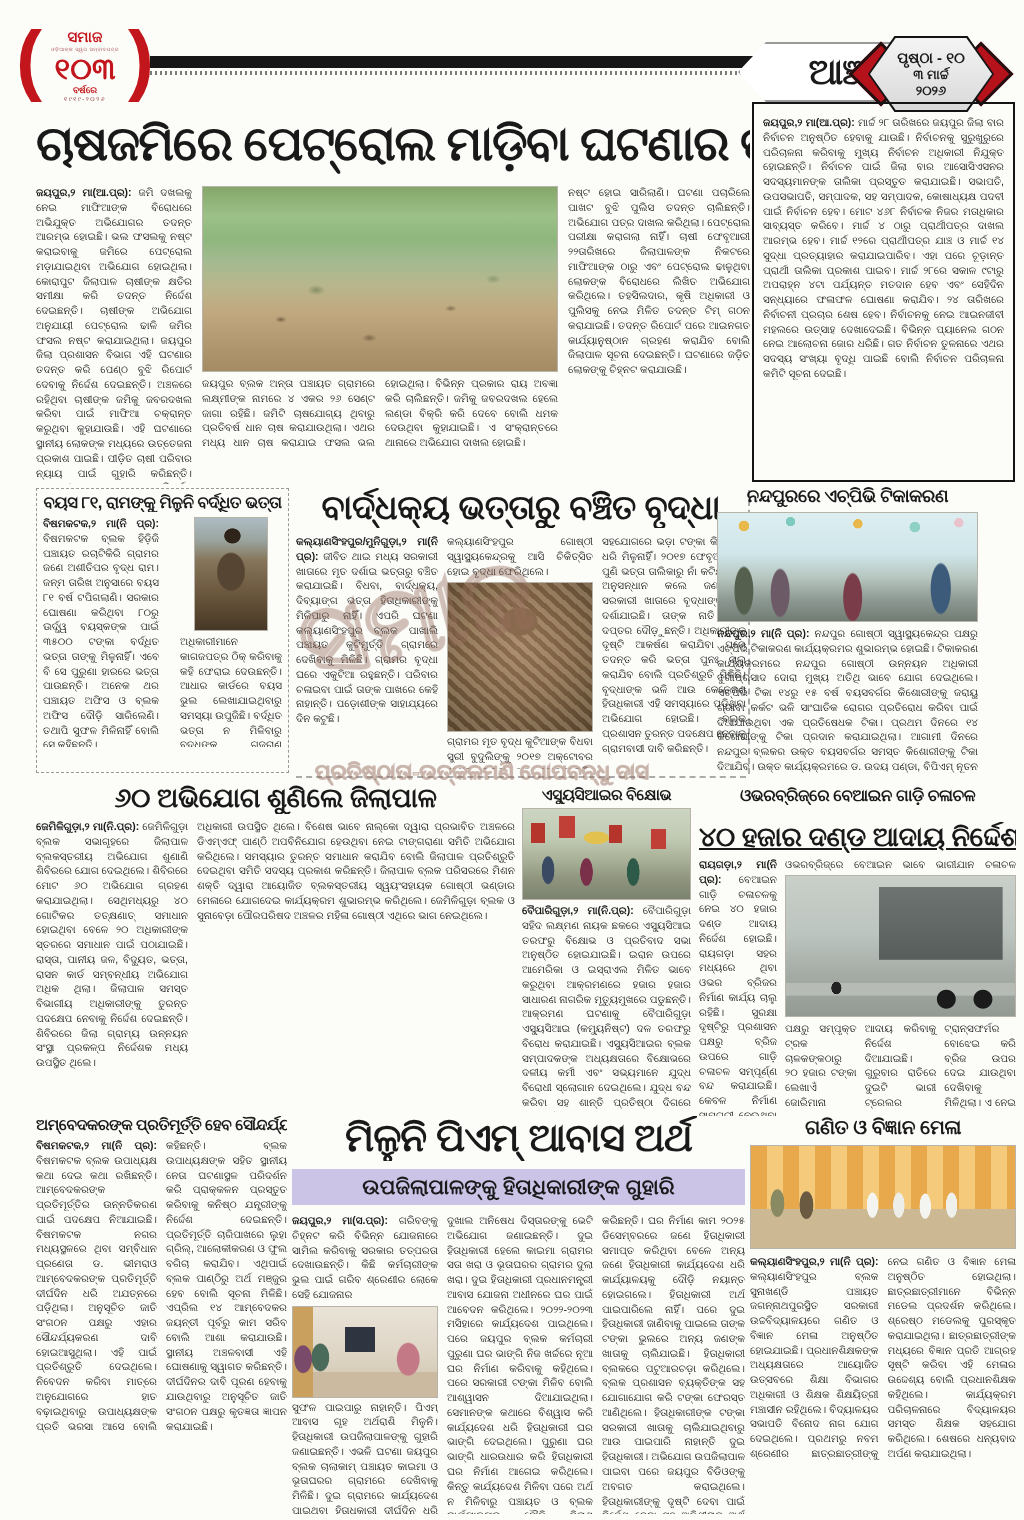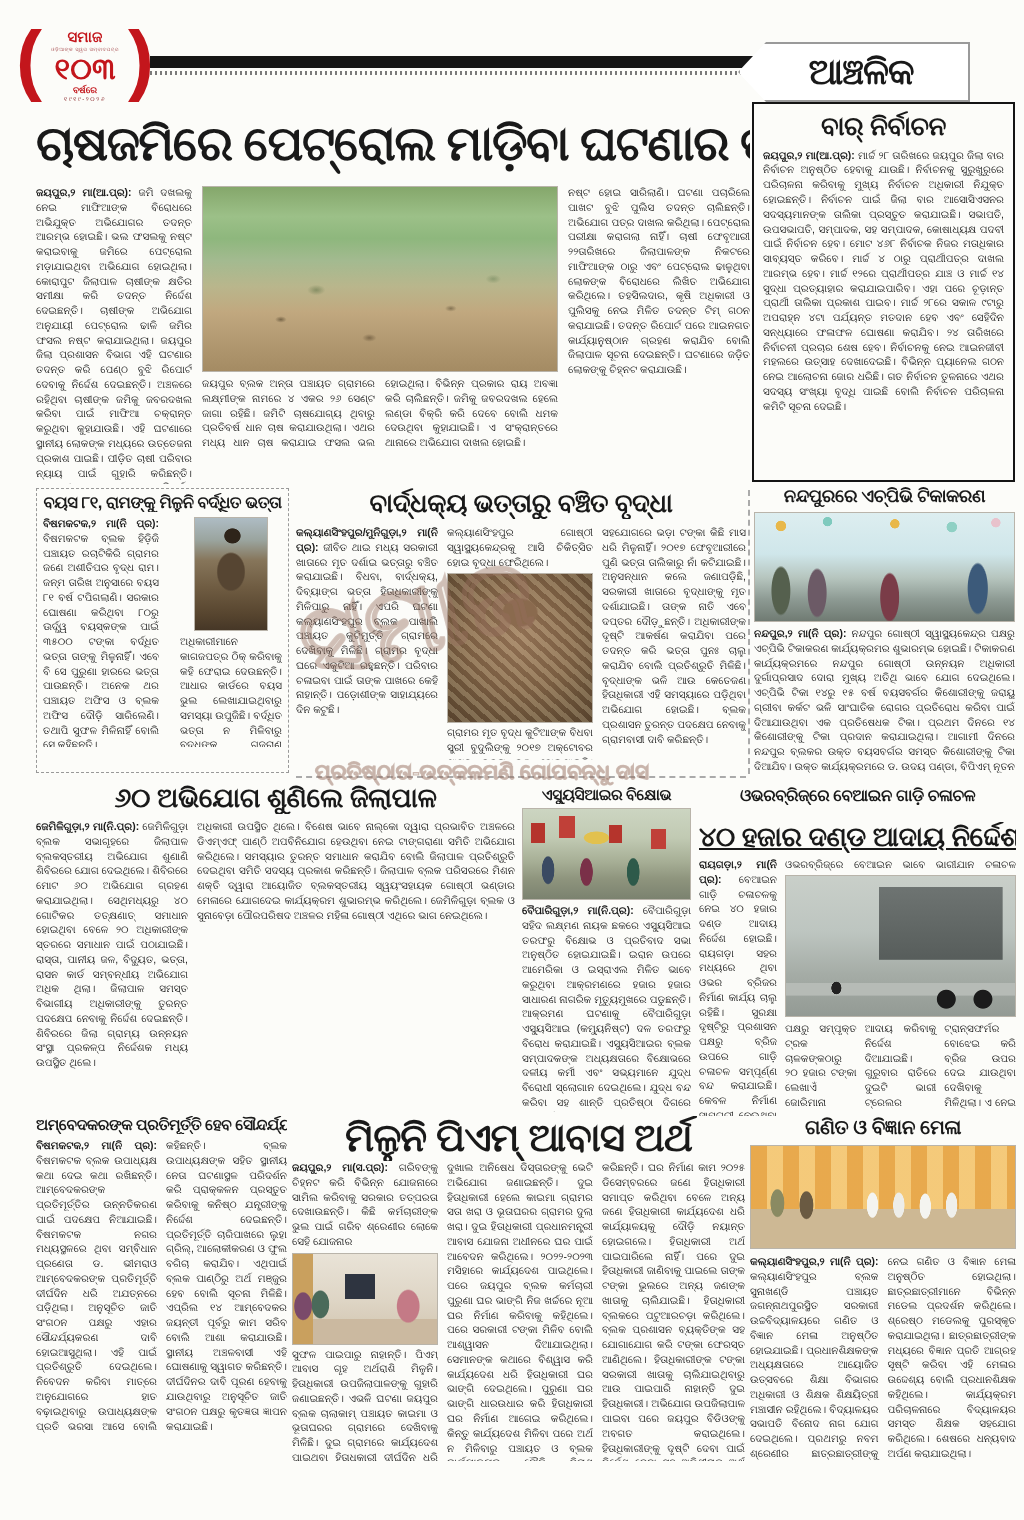--- a/index.html
+++ b/index.html
@@ -126,30 +126,30 @@
   .a-main .under{column-count:2;column-gap:10px;height:102px;}
 
   .a-ram{left:36px;top:488px;width:253px;height:285px;border:1.5px dashed #999;padding:3px 6px;}
   .a-ram .h{font-size:16.5px;margin:1px 0 5px;}
   .a-ram .cols{display:flex;gap:21px;height:230px;overflow:hidden;}
   .a-ram .ca{width:116px;}
   .a-ram .cb{flex:1;}
   .a-ram .ph-oldman{width:74px;height:114px;margin:0 auto 4px;display:block;}
 
   .a-widow{left:296px;top:488px;width:450px;height:285px;}
-  .a-widow .h{font-size:26px;margin:0 0 7px;}
+  .a-widow .h{font-size:34px;margin:0 0 7px;}
   .a-widow .cols{display:flex;gap:9px;height:234px;overflow:hidden;}
   .a-widow .w1{width:142px;}
   .a-widow .w2{width:146px;}
   .a-widow .w3{flex:1;}
   .a-widow .ph-oldwoman{width:100%;height:150px;margin:3px 0;}
   .mid-dash-h{left:296px;top:776px;width:450px;height:0;border-top:2px dashed #aaa;}
   .mid-dash-v{left:748px;top:490px;width:0;height:284px;border-left:2px dashed #aaa;}
 
-  .a-hpv{left:754px;top:486px;width:261px;height:290px;}
+  .a-hpv{left:717px;top:486px;width:261px;height:290px;}
   .a-hpv .h{font-size:18px;margin-bottom:5px;}
   .a-hpv .ph-vax{width:100%;height:110px;margin-bottom:5px;}
   .a-hpv .body-t{height:146px;}
 
   .watermark{left:262px;top:556px;width:440px;height:226px;z-index:6;pointer-events:none;}
   .wm-big{position:absolute;left:36px;top:4px;font-size:102px;font-weight:800;transform:rotate(-14deg);
     color:rgba(150,110,95,.08);-webkit-text-stroke:2px rgba(150,110,95,.38);}
   .wm-line{position:absolute;left:0;bottom:-2px;width:100%;text-align:center;font-size:21px;font-weight:800;
     color:rgba(150,110,95,.10);-webkit-text-stroke:1.2px rgba(150,110,95,.45);white-space:nowrap;}
 
@@ -207,38 +207,47 @@
       <div class="mh-name">ସମାଜ</div>
       <div class="mh-tiny">ଓଡ଼ିଆଙ୍କ ସ୍ୱର ସମ୍ବାଦପତ୍ର</div>
       <div class="mh-num">୧୦୩</div>
       <div class="mh-suffix">ବର୍ଷରେ</div>
       <div class="mh-range">୧୯୧୯-୨୦୨୬</div>
     </div>
   </div>
   <div class="top-rule"></div>
   <div class="top-rule-dots"></div>
   <div class="regional-banner">ଆଞ୍ଚଳିକ</div>
+  <div class="date-badge">
+    <div class="diamond l"></div>
+    <div class="diamond r"></div>
+    <div class="hex-outer"></div>
+    <div class="hex-inner">
+      <div class="badge-page">ପୃଷ୍ଠା - ୧୦</div>
+      <div class="badge-date">୩ ମାର୍ଚ୍ଚ</div>
+      <div class="badge-date">୨୦୨୬</div>
+    </div>
+  </div>
 
   <div class="main-headline hl abs">ଚାଷଜମିରେ ପେଟ୍ରୋଲ ମାଡ଼ିବା ଘଟଣାର ତଦନ୍ତ</div>
 
   <div class="a-main abs">
     <div class="c1 body-t">
       <b class="dl">ଜୟପୁର,୨ ମା(ଆ.ପ୍ର):</b>
       <span>ଜମି ଦଖଲକୁ ନେଇ ମାଫିଆଙ୍କ ବିରୋଧରେ ଅଭିଯୁକ୍ତ ଅଭିଯୋଗର ତଦନ୍ତ ଆରମ୍ଭ ହୋଇଛି। ଭଲ ଫସଲକୁ ନଷ୍ଟ କରାଇବାକୁ ଜମିରେ ପେଟ୍ରୋଲ ମଡ଼ାଯାଇଥିବା ଅଭିଯୋଗ ହୋଇଥିଲା। କୋରାପୁଟ ଜିଲାପାଳ ଚାଷୀଙ୍କ କ୍ଷତିର ସମୀକ୍ଷା କରି ତଦନ୍ତ ନିର୍ଦ୍ଦେଶ ଦେଇଛନ୍ତି। ଚାଷୀଙ୍କ ଅଭିଯୋଗ ଅନୁଯାୟୀ ପେଟ୍ରୋଲ ଢାଳି ଜମିର ଫସଲ ନଷ୍ଟ କରାଯାଇଥିଲା। ଜୟପୁର ଜିଲା ପ୍ରଶାସନ ବିଭାଗ ଏହି ଘଟଣାର ତଦନ୍ତ କରି ପେଣ୍ଠ ବୁଝି ରିପୋର୍ଟ ଦେବାକୁ ନିର୍ଦ୍ଦେଶ ଦେଇଛନ୍ତି। ଅଞ୍ଚଳରେ ରହିଥିବା ଚାଷୀଙ୍କ ଜମିକୁ ଜବରଦଖଲ କରିବା ପାଇଁ ମାଫିଆ ଚକ୍ରାନ୍ତ କରୁଥିବା କୁହାଯାଉଛି। ଏହି ଘଟଣାରେ ସ୍ଥାନୀୟ ଲୋକଙ୍କ ମଧ୍ୟରେ ଉତ୍ତେଜନା ପ୍ରକାଶ ପାଇଛି। ପୀଡ଼ିତ ଚାଷୀ ପରିବାର ନ୍ୟାୟ ପାଇଁ ଗୁହାରି କରିଛନ୍ତି। ଅଧିକାରୀମାନେ ଘଟଣାସ୍ଥଳ ପରିଦର୍ଶନ କରି ନମୁନା ସଂଗ୍ରହ କରିଛନ୍ତି।</span>
     </div>
     <div class="mid">
       <div class="ph ph-farm"></div>
       <div class="under body-t">ଜୟପୁର ବ୍ଲକ ଅନ୍ତା ପଞ୍ଚାୟତ ଗ୍ରାମରେ ଲକ୍ଷ୍ମୀଙ୍କ ନାମରେ ୪ ଏକର ୨୬ ସେଣ୍ଟ ଜାଗା ରହିଛି। ଜମିଟି ଚାଷଯୋଗ୍ୟ ଥିବାରୁ ପ୍ରତିବର୍ଷ ଧାନ ଚାଷ କରାଯାଉଥିଲା। ଏଥର ମଧ୍ୟ ଧାନ ଚାଷ କରାଯାଇ ଫସଲ ଭଲ ହୋଇଥିଲା। ବିଭିନ୍ନ ପ୍ରକାର ରାୟ ଅବଜ୍ଞା କରି ଚାଲିଛନ୍ତି। ଜମିକୁ ଜବରଦଖଲ ହେଲେ ଲଣ୍ଡା ବିକ୍ରି କରି ଦେବେ ବୋଲି ଧମକ ଦେଉଥିବା କୁହାଯାଇଛି। ଏ ସଂକ୍ରାନ୍ତରେ ଥାନାରେ ଅଭିଯୋଗ ଦାଖଲ ହୋଇଛି।</div>
     </div>
     <div class="c3 body-t">ନଷ୍ଟ ହୋଇ ସାରିଲାଣି। ଘଟଣା ପଚାରିଲେ ପାଖଟ ବୁଝି ପୁଲିସ ତଦନ୍ତ ଚାଲିଛନ୍ତି। ଅଭିଯୋଗ ପତ୍ର ଦାଖଲ କରିଥିଲା। ପେଟ୍ରୋଲ ପରୀକ୍ଷା କରାଗଲା ନାହିଁ। ଚାଷୀ ଫେବୃଆରୀ ୨୨ତାରିଖରେ ଜିଲାପାଳଙ୍କ ନିକଟରେ ମାଫିଆଙ୍କ ଠାରୁ ଏବଂ ପେଟ୍ରୋଲ ଢାଳୁଥିବା ଲୋକଙ୍କ ବିରୋଧରେ ଲିଖିତ ଅଭିଯୋଗ କରିଥିଲେ। ତହସିଲଦାର, କୃଷି ଅଧିକାରୀ ଓ ପୁଲିସକୁ ନେଇ ମିଳିତ ତଦନ୍ତ ଟିମ୍ ଗଠନ କରାଯାଇଛି। ତଦନ୍ତ ରିପୋର୍ଟ ପରେ ଆଇନଗତ କାର୍ଯ୍ୟାନୁଷ୍ଠାନ ଗ୍ରହଣ କରାଯିବ ବୋଲି ଜିଲାପାଳ ସୂଚନା ଦେଇଛନ୍ତି। ଘଟଣାରେ ଜଡ଼ିତ ଲୋକଙ୍କୁ ଚିହ୍ନଟ କରାଯାଉଛି।</div>
   </div>
 
   <div class="a-bar abs">
     <div class="h2l">
-      <div>ବାର୍ ନିର୍ବାଚନ</div>
     </div>
     <div class="body-t" style="height:302px;">
       <b class="dl">ଜୟପୁର,୨ ମା(ଆ.ପ୍ର):</b>
       <span>ମାର୍ଚ୍ଚ ୨୮ ତାରିଖରେ ଜୟପୁର ଜିଲା ବାର ନିର୍ବାଚନ ଅନୁଷ୍ଠିତ ହେବାକୁ ଯାଉଛି। ନିର୍ବାଚନକୁ ସୁରୁଖୁରୁରେ ପରିଚାଳନା କରିବାକୁ ମୁଖ୍ୟ ନିର୍ବାଚନ ଅଧିକାରୀ ନିଯୁକ୍ତ ହୋଇଛନ୍ତି। ନିର୍ବାଚନ ପାଇଁ ଜିଲା ବାର ଆସୋସିଏସନର ସଦସ୍ୟମାନଙ୍କ ତାଲିକା ପ୍ରସ୍ତୁତ କରାଯାଇଛି। ସଭାପତି, ଉପସଭାପତି, ସମ୍ପାଦକ, ସହ ସମ୍ପାଦକ, କୋଷାଧ୍ୟକ୍ଷ ପଦବୀ ପାଇଁ ନିର୍ବାଚନ ହେବ। ମୋଟ ୪୬୮ ନିର୍ବାଚକ ନିଜର ମତାଧିକାର ସାବ୍ୟସ୍ତ କରିବେ। ମାର୍ଚ୍ଚ ୪ ଠାରୁ ପ୍ରାର୍ଥୀପତ୍ର ଦାଖଲ ଆରମ୍ଭ ହେବ। ମାର୍ଚ୍ଚ ୧୨ରେ ପ୍ରାର୍ଥୀପତ୍ର ଯାଞ୍ଚ ଓ ମାର୍ଚ୍ଚ ୧୪ ସୁଦ୍ଧା ପ୍ରତ୍ୟାହାର କରାଯାଇପାରିବ। ଏହା ପରେ ଚୂଡ଼ାନ୍ତ ପ୍ରାର୍ଥୀ ତାଲିକା ପ୍ରକାଶ ପାଇବ। ମାର୍ଚ୍ଚ ୨୮ରେ ସକାଳ ୯ଟାରୁ ଅପରାହ୍ନ ୪ଟା ପର୍ଯ୍ୟନ୍ତ ମତଦାନ ହେବ ଏବଂ ସେହିଦିନ ସନ୍ଧ୍ୟାରେ ଫଳାଫଳ ଘୋଷଣା କରାଯିବ। ୨୪ ତାରିଖରେ ନିର୍ବାଚନୀ ପ୍ରଚାର ଶେଷ ହେବ। ନିର୍ବାଚନକୁ ନେଇ ଆଇନଜୀବୀ ମହଲରେ ଉତ୍ସାହ ଦେଖାଦେଇଛି। ବିଭିନ୍ନ ପ୍ୟାନେଲ ଗଠନ ନେଇ ଆଲୋଚନା ଜୋର ଧରିଛି। ଗତ ନିର୍ବାଚନ ତୁଳନାରେ ଏଥର ସଦସ୍ୟ ସଂଖ୍ୟା ବୃଦ୍ଧି ପାଇଛି ବୋଲି ନିର୍ବାଚନ ପରିଚାଳନା କମିଟି ସୂଚନା ଦେଇଛି।</span>
     </div>
   </div>
 
   <div class="a-ram abs">
     <div class="h hl">ବୟସ ୮୧, ରାମଙ୍କୁ ମିଳୁନି ବର୍ଦ୍ଧିତ ଭତ୍ତା</div>
     <div class="cols">
@@ -324,20 +333,21 @@
   <div class="a-amb abs">
     <div class="h hl">ଅମ୍ବେଦକରଙ୍କ ପ୍ରତିମୂର୍ତ୍ତି ହେବ ସୌନ୍ଦର୍ଯ୍ୟକରଣ</div>
     <div class="body-t">
       <b class="dl">ବିଷମକଟକ,୨ ମା(ନି ପ୍ର):</b>
       <span>ବିଷମକଟକ ବ୍ଲକ ଉପାଧ୍ୟକ୍ଷ କଥା ଦେଇ କଥା ରଖିଛନ୍ତି। ଆମ୍ବେଦକରଙ୍କ ପ୍ରତିମୂର୍ତ୍ତିର ଉନ୍ନତିକରଣ ପାଇଁ ପଦକ୍ଷେପ ନିଆଯାଇଛି। ବିଷମକଟକ ନଗର ମଧ୍ୟସ୍ଥଳରେ ଥିବା ସମ୍ବିଧାନ ପ୍ରଣେତା ଡ. ଭୀମରାଓ ଆମ୍ବେଦକରଙ୍କ ପ୍ରତିମୂର୍ତ୍ତି ଦୀର୍ଘଦିନ ଧରି ଅଯତ୍ନରେ ପଡ଼ିଥିଲା। ଅନୁସୂଚିତ ଜାତି ସଂଗଠନ ପକ୍ଷରୁ ଏହାର ସୌନ୍ଦର୍ଯ୍ୟକରଣ ଦାବି ହୋଇଆସୁଥିଲା। ଏହି ପାଇଁ ପ୍ରତିଶ୍ରୁତି ଦେଇଥିଲେ। ନିବେଦନ କରିବା ମାତ୍ରେ ଅନୁଯୋଗରେ ହାତ ବଢ଼ାଇଥିବାରୁ ଉପାଧ୍ୟକ୍ଷଙ୍କ ପ୍ରତି ଭରସା ଆସେ ବୋଲି କହିଛନ୍ତି। ବ୍ଲକ ଉପାଧ୍ୟକ୍ଷଙ୍କ ସହିତ ସ୍ଥାନୀୟ ନେତା ଘଟଣାସ୍ଥଳ ପରିଦର୍ଶନ କରି ପ୍ରାକ୍କଳନ ପ୍ରସ୍ତୁତ କରିବାକୁ କନିଷ୍ଠ ଯନ୍ତ୍ରୀଙ୍କୁ ନିର୍ଦ୍ଦେଶ ଦେଇଛନ୍ତି। ପ୍ରତିମୂର୍ତ୍ତି ଚାରିପାଖରେ ଲୁହା ଗ୍ରିଲ୍, ଆଲୋକୀକରଣ ଓ ଫୁଲ ବଗିଚା କରାଯିବ। ଏଥିପାଇଁ ବ୍ଲକ ପାଣ୍ଠିରୁ ଅର୍ଥ ମଞ୍ଜୁର ହେବ ବୋଲି ସୂଚନା ମିଳିଛି। ଏପ୍ରିଲ ୧୪ ଆମ୍ବେଦକର ଜୟନ୍ତୀ ପୂର୍ବରୁ କାମ ସରିବ ବୋଲି ଆଶା କରାଯାଉଛି। ସ୍ଥାନୀୟ ଅଞ୍ଚଳବାସୀ ଏହି ଘୋଷଣାକୁ ସ୍ୱାଗତ କରିଛନ୍ତି। ଦୀର୍ଘଦିନର ଦାବି ପୂରଣ ହେବାକୁ ଯାଉଥିବାରୁ ଅନୁସୂଚିତ ଜାତି ସଂଗଠନ ପକ୍ଷରୁ କୃତଜ୍ଞତା ଜ୍ଞାପନ କରାଯାଇଛି।</span>
     </div>
   </div>
 
   <div class="a-awas abs">
     <div class="h hl">ମିଳୁନି ପିଏମ୍ ଆବାସ ଅର୍ଥ</div>
+    <div class="sub">ଉପଜିଲାପାଳଙ୍କୁ ହିତାଧିକାରୀଙ୍କ ଗୁହାରି</div>
     <div class="cols">
       <div class="p1 body-t">
         <b class="dl">ଜୟପୁର,୨ ମା(ସ.ପ୍ର):</b>
         <span>ଗରିବଙ୍କୁ ଚିହ୍ନଟ କରି ବିଭିନ୍ନ ଯୋଜନାରେ ସାମିଲ କରିବାକୁ ସରକାର ତତ୍ପରତା ଦେଖାଉଛନ୍ତି। କିଛି କର୍ମଚାରୀଙ୍କ ଭୁଲ ପାଇଁ ଗରିବ ଶ୍ରେଣୀର ଲୋକେ ସେହି ଯୋଜନାର</span>
         <div class="ph ph-office"></div>
         <span>ସୁଫଳ ପାଇପାରୁ ନାହାନ୍ତି। ପିଏମ୍ ଆବାସ ଗୃହ ଅର୍ଥରାଶି ମିଳୁନି। ହିତାଧିକାରୀ ଉପଜିଲାପାଳଙ୍କୁ ଗୁହାରି ଜଣାଇଛନ୍ତି। ଏଭଳି ଘଟଣା ଜୟପୁର ବ୍ଲକ ଚାଲାକାମ୍ ପଞ୍ଚାୟତ କାଇମା ଓ ଭୂତାଘରର ଗ୍ରାମରେ ଦେଖିବାକୁ ମିଳିଛି। ଦୁଇ ଗ୍ରାମରେ କାର୍ଯ୍ୟଦେଶ ପାଇଥିବା ହିତାଧିକାରୀ ଦୀର୍ଘଦିନ ଧରି ପଞ୍ଚାୟତରୁ ବ୍ଲକ କାର୍ଯ୍ୟାଳୟ ପର୍ଯ୍ୟନ୍ତ ଦୌଡ଼ି ନୟାନ୍ତ ହେବା ପରେ ଜୟପୁର ଉପଜିଲାପାଳଙ୍କ ପାଖରେ ଗୁହାରି କରିଛନ୍ତି।</span>
       </div>
       <div class="p2 body-t">ଦୁଖାଲ ଅନିଷେଧ ଦିସ୍ତାରଙ୍କୁ ଭେଟି ଅଭିଯୋଗ ଜଣାଇଛନ୍ତି। ଦୁଇ ହିତାଧିକାରୀ ହେଲେ କାଇମା ଗ୍ରାମର ସତା ଖରା ଓ ଭୂତାଘରର ଗ୍ରାମର ଦୁଲା ଖରା। ଦୁଇ ହିତାଧିକାରୀ ପ୍ରଧାନମନ୍ତ୍ରୀ ଆବାସ ଯୋଜନା ଅଧୀନରେ ଘର ପାଇଁ ଆବେଦନ କରିଥିଲେ। ୨୦୨୨-୨୦୨୩ ମସିହାରେ କାର୍ଯ୍ୟଦେଶ ପାଇଥିଲେ। ପରେ ଜୟପୁର ବ୍ଲକ କର୍ମଚାରୀ ପୁରୁଣା ଘର ଭାଙ୍ଗି ନିଜ ଖର୍ଚ୍ଚରେ ନୂଆ ଘର ନିର୍ମାଣ କରିବାକୁ କହିଥିଲେ। ପରେ ସରକାରୀ ଟଙ୍କା ମିଳିବ ବୋଲି ଆଶ୍ୱାସନ ଦିଆଯାଇଥିଲା। ସେମାନଙ୍କ କଥାରେ ବିଶ୍ୱାସ କରି କାର୍ଯ୍ୟଦେଶ ଧରି ହିତାଧିକାରୀ ଘର ଭାଙ୍ଗି ଦେଇଥିଲେ। ପୁରୁଣା ଘର ଭାଙ୍ଗି ଧାରଉଧାର କରି ହିତାଧିକାରୀ ଘର ନିର୍ମାଣ ଆଗେଇ କରିଥିଲେ। କିନ୍ତୁ କାର୍ଯ୍ୟଦେଶ ମିଳିବା ପରେ ଅର୍ଥ ନ ମିଳିବାରୁ ପଞ୍ଚାୟତ ଓ ବ୍ଲକ କାର୍ଯ୍ୟାଳୟକୁ ଦୌଡ଼ି ନିରାଶ ହୋଇଛନ୍ତି। ଦୟାଙ୍କୁ ସ୍ତୂପ ରଖି କରି ଘର ନିର୍ମାଣ</div>
       <div class="p3 body-t">କରିଛନ୍ତି। ଘର ନିର୍ମାଣ କାମ ୨୦୨୫ ଡିସେମ୍ବରରେ ଜଣେ ହିତାଧିକାରୀ ସମାପ୍ତ କରିଥିବା ବେଳେ ଅନ୍ୟ ଜଣେ ହିତାଧିକାରୀ କାର୍ଯ୍ୟଦେଶ ଧରି କାର୍ଯ୍ୟାଳୟକୁ ଦୌଡ଼ି ନୟାନ୍ତ ହୋଇଗଲେ। ହିତାଧିକାରୀ ଅର୍ଥ ପାଇପାରିଲେ ନାହିଁ। ପରେ ଦୁଇ ହିତାଧିକାରୀ ଜାଣିବାକୁ ପାଇଲେ ତାଙ୍କ ଟଙ୍କା ଭୁଲରେ ଅନ୍ୟ ଜଣଙ୍କ ଖାତାକୁ ଚାଲିଯାଇଛି। ହିତାଧିକାରୀ ବ୍ଲକରେ ପଟୁଆରଚଡ଼ା କରିଥିଲେ। ବ୍ଲକ ପ୍ରଶାସନ ବ୍ୟକ୍ତିଙ୍କ ସହ ଯୋଗାଯୋଗ କରି ଟଙ୍କା ଫେରସ୍ତ ଆଣିଥିଲେ। ହିତାଧିକାରୀଙ୍କ ଟଙ୍କା ସରକାରୀ ଖାତାକୁ ଚାଲିଯାଇଥିବାରୁ ଆଉ ପାଇପାରି ନାହାନ୍ତି ଦୁଇ ହିତାଧିକାରୀ। ଅଭିଯୋଗ ଉପଜିଲାପାଳ ପାଇବା ପରେ ଜୟପୁର ବିଡିଓଙ୍କୁ ଅବଗତ କରାଇଥିଲେ। ହିତାଧିକାରୀଙ୍କୁ ଦୃଷ୍ଟି ଦେବା ପାଇଁ ନିର୍ଦ୍ଦେଶ ଦେବା ସହ ଅତିଶୀଘ୍ର ଅର୍ଥ କିପରି ପାଇବେ ସେଥିପ୍ରତି ଦୃଷ୍ଟି ଦେବାକୁ କହିଥିଲେ। ଘଟଣାର ତଦନ୍ତ କରି ଦୋଷୀଙ୍କ ଉପରେ କାର୍ଯ୍ୟାନୁଷ୍ଠାନ ନେବାକୁ ଦାବି ହୋଇଛି।</div>
     </div>

